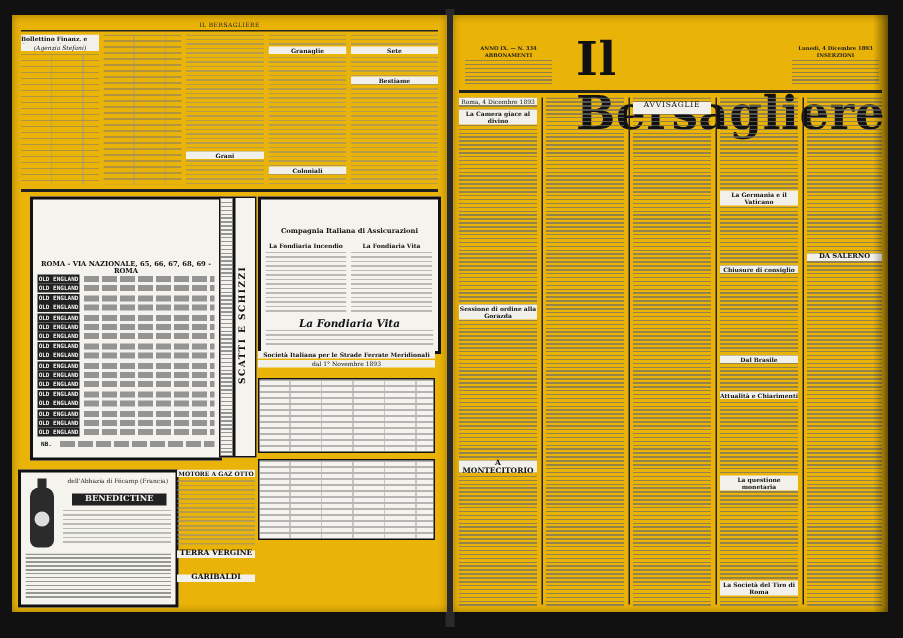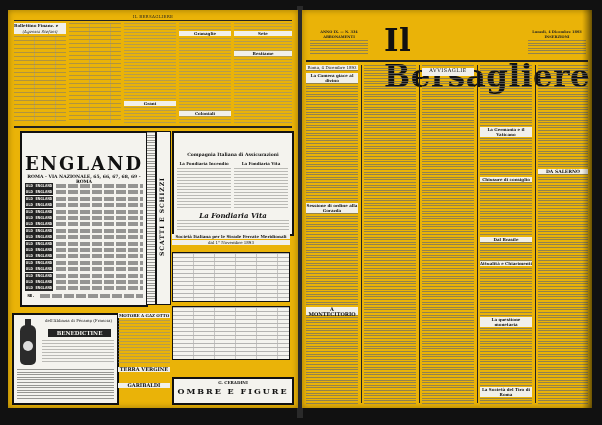--- a/index.html
+++ b/index.html
@@ -58,21 +58,20 @@
     <div class="sec" style="top:88px;">Coloniali</div>
   </div>
   <div class="col" style="left:226px;top:13px;width:58px;height:100px;">
     <div class="lines"></div>
     <div class="sec" style="top:8px;">Sete</div>
     <div class="sec" style="top:28px;">Bestiame</div>
   </div>
   <div class="rule" style="left:6px;right:6px;top:116px;height:2px;"></div>
 
   <div class="box" style="left:12px;top:121px;width:124px;height:172px;">
-    <div class="big" style="top:20px;font-size:18px;letter-spacing:2px;">ENGLAND</div>
     <div class="big" style="top:41px;font-size:4.5px;">ROMA - VIA NAZIONALE, 65, 66, 67, 68, 69 - ROMA</div>
     <div id="oe-rows">
         <div class="oe-row" style="top: 50px;">
           <div class="oe-tag">OLD ENGLAND</div>
           <div class="oe-txt"></div>
         </div>
         <div class="oe-row" style="top: 56.4px;">
           <div class="oe-tag">OLD ENGLAND</div>
           <div class="oe-txt"></div>
         </div>
@@ -189,24 +188,20 @@
       </div>
   </div>
 
   <div class="col" style="left:110px;top:303px;width:52px;height:88px;">
     <div class="sec" style="top:0;background:#f1f0ea;">MOTORE A GAZ OTTO</div>
     <div class="lines" style="top:7px;bottom:38px;"></div>
     <div class="sec" style="top:54px;font-size:5px;background:#f1f0ea;">TERRA VERGINE</div>
     <div class="sec" style="top:70px;font-size:5px;background:#f1f0ea;">GARIBALDI</div>
   </div>
 
-  <div class="box" style="left:164px;top:367px;width:118px;height:24px;">
-    <div class="big" style="top:1px;font-size:4px;">G. CERADINI</div>
-    <div class="big" style="top:7px;font-size:8px;letter-spacing:2px;">OMBRE E FIGURE</div>
-  </div>
 </div>
 
 <div class="page" id="right">
   <div class="tiny" style="left:8px;top:20px;width:58px;font-weight:bold;">ANNO IX. — N. 334</div>
   <div class="tiny" style="left:8px;top:25px;width:58px;font-weight:bold;">ABBONAMENTI</div>
   <div class="col" style="left:8px;top:30px;width:58px;height:16px;">
       <div class="lines dense"></div>
     </div>
 
   <div class="masthead">Il Bersagliere</div>

